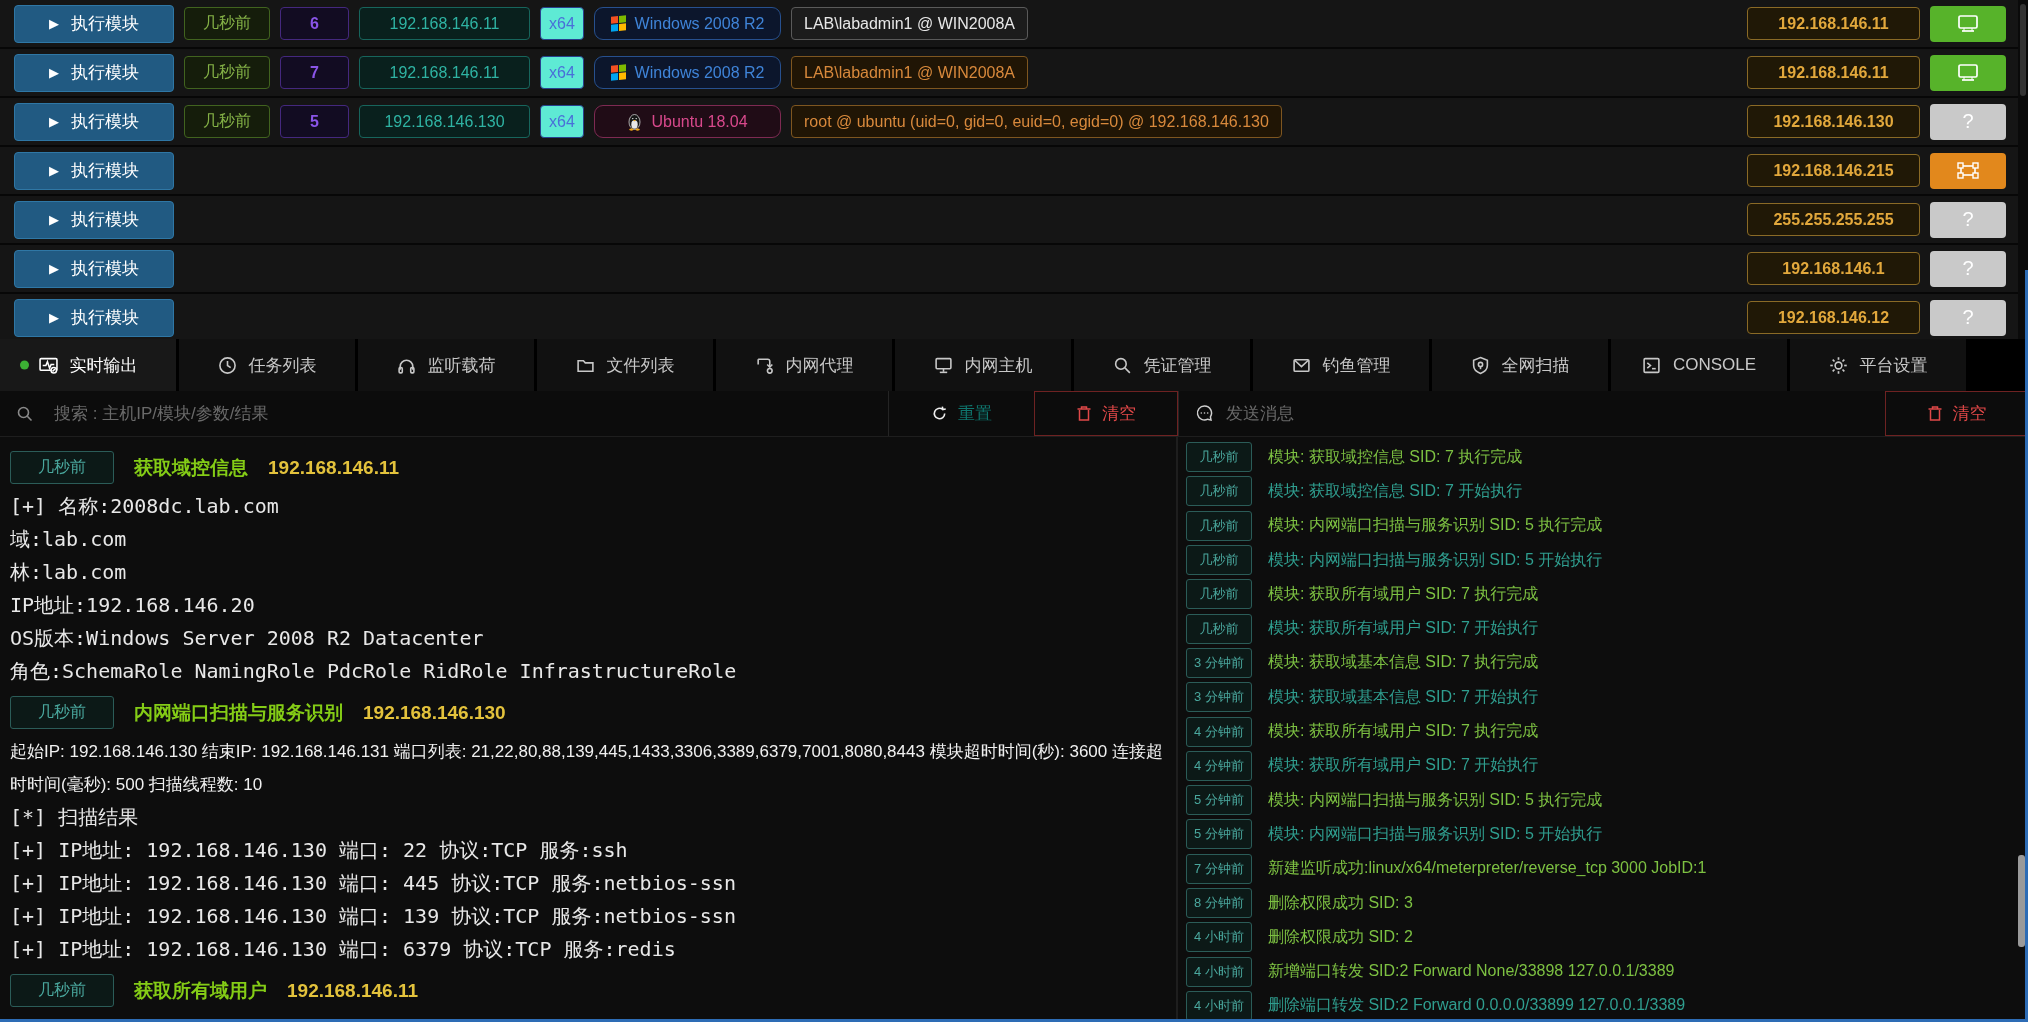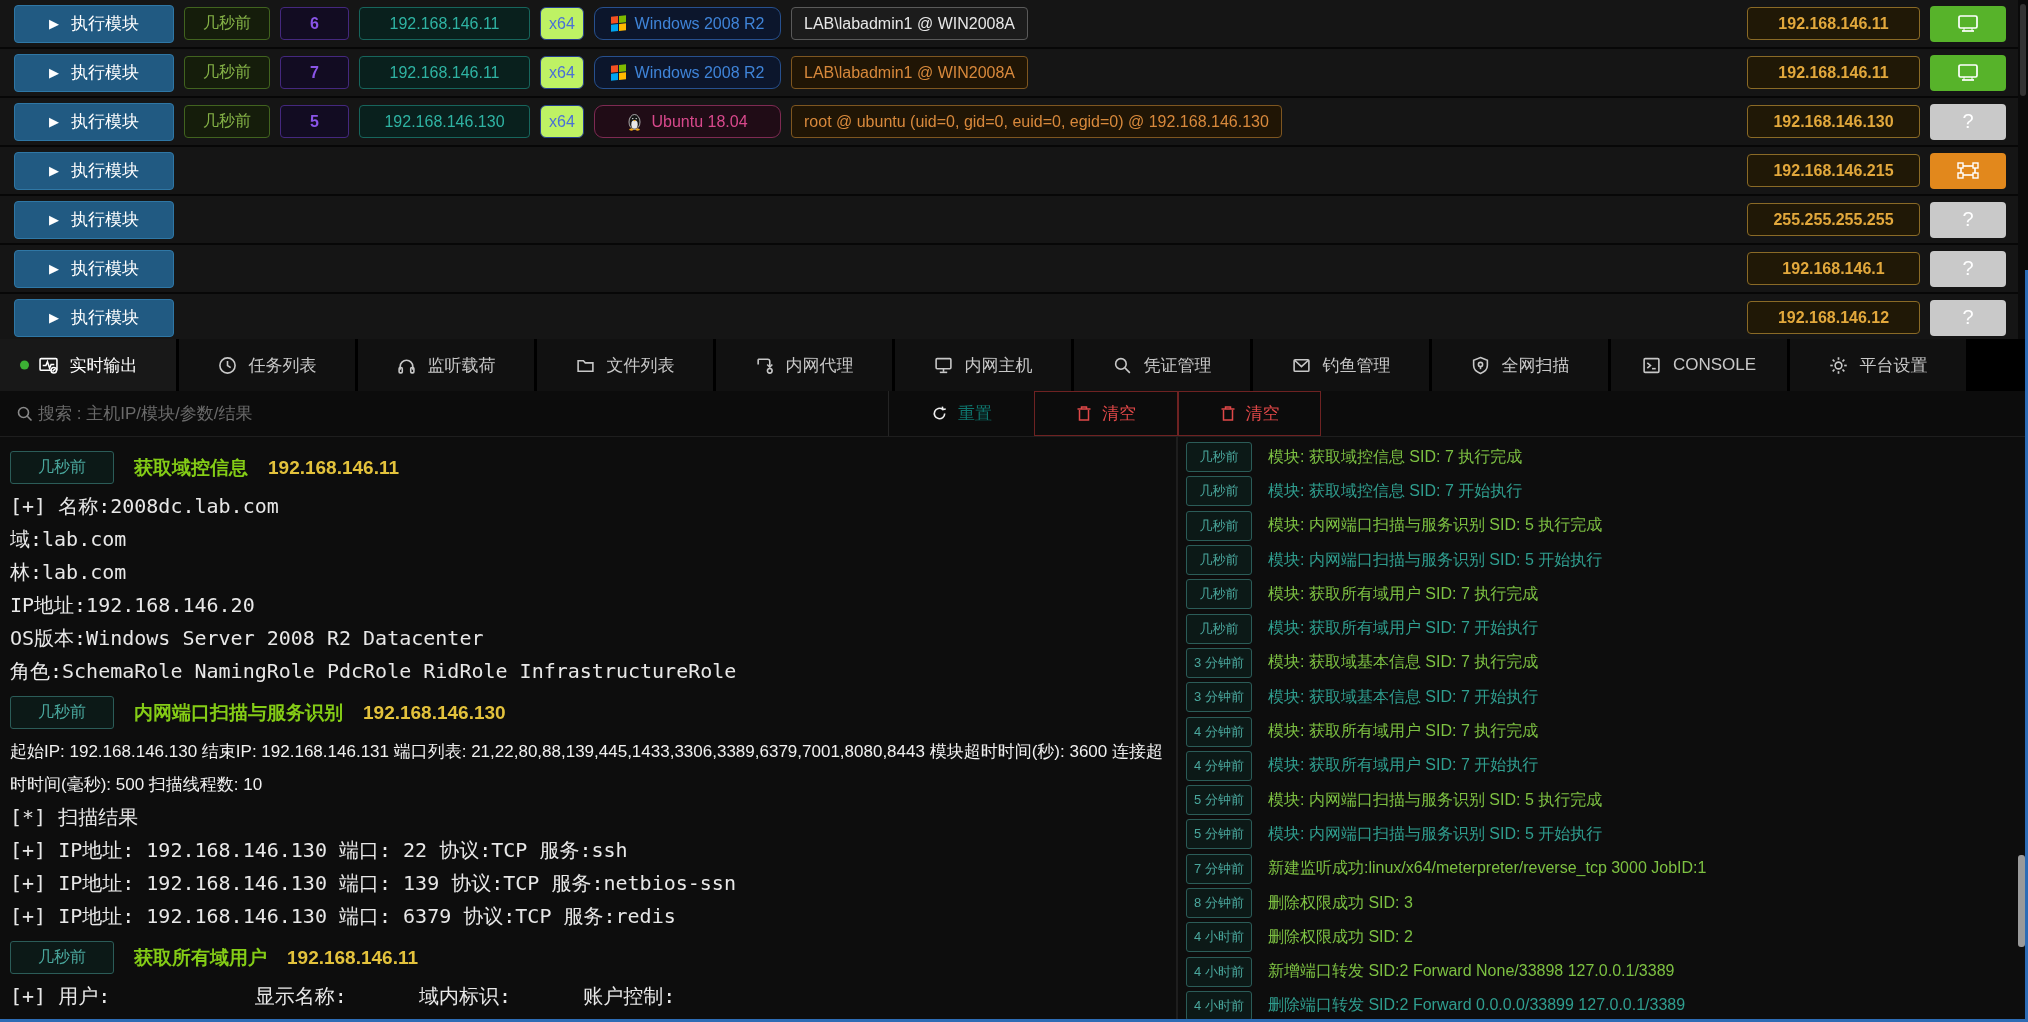--- a/index.html
+++ b/index.html
@@ -12,21 +12,21 @@
             background:#151515;border-bottom:2px solid #070707;box-sizing:border-box;}
   .exec-btn{width:158px;height:36px;flex:none;background:#215a82;border:1px solid #2f77a5;
             border-radius:4px;color:#fff;font-size:17px;display:flex;align-items:center;
             justify-content:center;gap:12px;cursor:pointer;}
   .exec-btn .tri{font-size:13px;color:#fff;}
   .badge{height:33px;border-radius:4px;border:1px solid;display:flex;align-items:center;
          justify-content:center;font-size:16px;box-sizing:border-box;flex:none;}
   .b-time{width:86px;color:#84b146;border-color:#41631f;background:#151d0b;}
   .b-sid{width:69px;color:#8a55e8;border-color:#44287e;background:#120c22;font-weight:bold;}
   .b-ip{width:171px;color:#2fb3a3;border-color:#17655c;background:#09201d;}
-  .b-arch{width:44px;color:#4a6fd8;border-color:#27408e;background:#bef264;border-radius:6px;}
+  .b-arch{width:44px;color:#4a6fd8;border-color:#27408e;background:#5eead4;}
   .b-os{width:187px;gap:9px;border-radius:9px;}
   [data-os="windows"] .b-os{color:#3f84d8;border-color:#27508e;background:#0c162c;}
   [data-os="linux"]   .b-os{color:#d8498c;border-color:#7e2a52;background:#200c16;}
   .b-user{padding:0 12px;font-size:16px;}
   [data-user-style="plain"]  .b-user{color:#e8e8e8;border-color:#5a5a5a;background:#1c1c1c;}
   [data-user-style="orange"] .b-user{color:#d8893c;border-color:#7e5620;background:#201505;}
   .os-win,.os-tux{display:none;}
   [data-os="windows"] .os-win{display:grid;grid-template-columns:7px 7px;grid-gap:1px;
                               transform:skewY(-5deg);}
   .os-win i{width:7px;height:7px;display:block;}
@@ -52,21 +52,21 @@
        gap:12px;color:#c8c8c8;font-size:17px;position:relative;cursor:pointer;}
   .tab svg{flex:none;}
   .tab[data-active="true"]{background:#181818;color:#ffffff;}
   .tab .dot{display:none;width:9px;height:9px;border-radius:50%;background:#3cb034;
             position:absolute;left:20px;top:50%;transform:translateY(-50%);}
   .tab[data-active="true"] .dot{display:block;}
 
   
   .toolbar{height:46px;background:#0c0c0c;display:flex;align-items:stretch;
            border-bottom:1px solid #1e1e1e;box-sizing:border-box;}
-  .search-zone{width:888px;display:flex;align-items:center;gap:4px;padding:0 16px;box-sizing:border-box;}
+  .search-zone{width:888px;display:flex;align-items:center;gap:20px;padding:0 16px;box-sizing:border-box;}
   .ph{color:#6a6a6a;font-size:17px;}
   .tb-btn{display:flex;align-items:center;justify-content:center;gap:10px;font-size:17px;
           box-sizing:border-box;cursor:pointer;}
   .btn-reset{width:146px;border-left:1px solid #242424;color:#0f766e;}
   .btn-clear{width:144px;border:1px solid #6e2222;color:#e04848;}
   .msg-zone{width:707px;display:flex;align-items:center;gap:12px;padding:0 16px;
             border-left:1px solid #242424;box-sizing:border-box;}
   .btn-clear2{width:143px;border:1px solid #6e2222;color:#e04848;}
 
   
@@ -382,20 +382,29 @@
     <span>重置</span>
   </div>
   <div class="tb-btn btn-clear">
     <svg width="16" height="17" viewBox="0 0 16 17" fill="none" stroke="#e04848" stroke-width="1.5">
         <path d="M3.5,5 v10 h9 V5"></path>
         <line x1="1.5" y1="4" x2="14.5" y2="4"></line>
         <path d="M5.5,4 v-2 h5 v2"></path>
       </svg>
     <span>清空</span>
   </div>
+  <div class="msg-zone">
+    <svg width="19" height="19" viewBox="0 0 19 19" fill="none" stroke="#cfcfcf" stroke-width="1.5">
+        <path d="M9.5,2 a7,7 0 1 0 3.2,13.2 L16,16 l-0.6,-3.2 A7,7 0 0 0 9.5,2 z"></path>
+        <circle cx="6.3" cy="9" r="0.8" fill="#cfcfcf" stroke="none"></circle>
+        <circle cx="9.5" cy="9" r="0.8" fill="#cfcfcf" stroke="none"></circle>
+        <circle cx="12.7" cy="9" r="0.8" fill="#cfcfcf" stroke="none"></circle>
+      </svg>
+    <span class="ph">发送消息</span>
+  </div>
   <div class="tb-btn btn-clear2">
     <svg width="16" height="17" viewBox="0 0 16 17" fill="none" stroke="#e04848" stroke-width="1.5">
         <path d="M3.5,5 v10 h9 V5"></path>
         <line x1="1.5" y1="4" x2="14.5" y2="4"></line>
         <path d="M5.5,4 v-2 h5 v2"></path>
       </svg>
     <span>清空</span>
   </div>
 </div>
 
@@ -415,20 +424,21 @@
     <div class="mono">角色:SchemaRole NamingRole PdcRole RidRole InfrastructureRole</div>
 
     <div class="entry-header">
       <span class="time-chip">几秒前</span>
       <span class="module">内网端口扫描与服务识别</span>
       <span class="eip">192.168.146.130</span>
     </div>
     <div class="param">起始IP: 192.168.146.130 结束IP: 192.168.146.131 端口列表: 21,22,80,88,139,445,1433,3306,3389,6379,7001,8080,8443 模块超时时间(秒): 3600 连接超时时间(毫秒): 500 扫描线程数: 10</div>
     <div class="mono">[*] 扫描结果</div>
     <div class="mono">[+] IP地址: 192.168.146.130 端口: 22 协议:TCP 服务:ssh</div>
+    <div class="mono">[+] IP地址: 192.168.146.130 端口: 445 协议:TCP 服务:netbios-ssn</div>
     <div class="mono">[+] IP地址: 192.168.146.130 端口: 139 协议:TCP 服务:netbios-ssn</div>
     <div class="mono">[+] IP地址: 192.168.146.130 端口: 6379 协议:TCP 服务:redis</div>
 
     <div class="entry-header">
       <span class="time-chip">几秒前</span>
       <span class="module">获取所有域用户</span>
       <span class="eip">192.168.146.11</span>
     </div>
     <div class="mono">[+] 用户:            显示名称:      域内标识:      账户控制:</div>
   </div>

